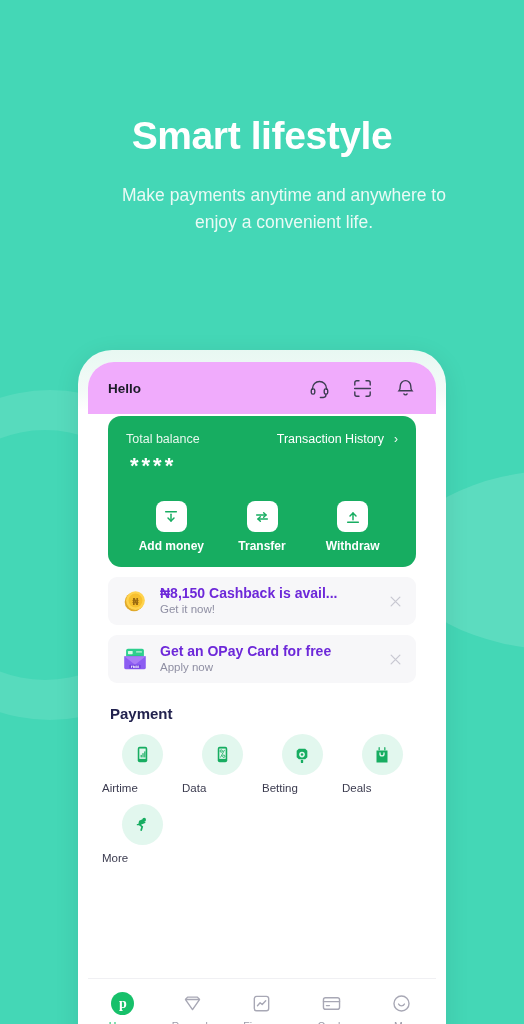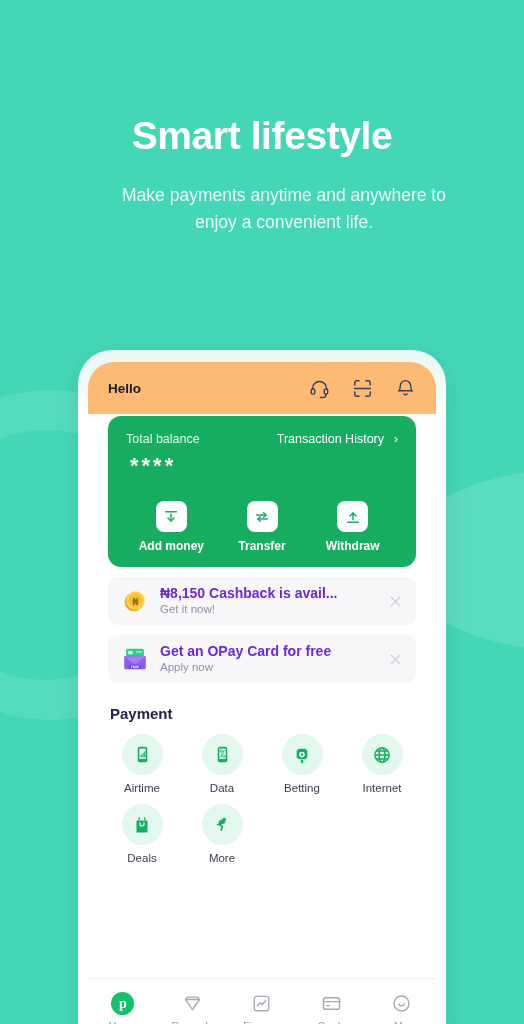--- a/index.html
+++ b/index.html
@@ -73,21 +73,21 @@
     border-radius: 26px 26px 0 0;
     overflow: hidden;
   }
 
   
   .appbar {
     height: 52px;
     display: flex;
     align-items: center;
     padding: 0 20px;
-    background: #fdba74;
+    background: #f0abfc;
   }
   .greeting {
     font-size: 13.5px;
     font-weight: bold;
     color: #1c1c28;
     flex: 1;
   }
   .appbar-icons { display: flex; gap: 22px; align-items: center; }
   .appbar-icons svg { display: block; }
 
@@ -158,21 +158,21 @@
   .section-title {
     margin: 22px 0 0 22px;
     font-size: 15px; font-weight: bold; color: #22224e;
   }
   .grid {
     margin: 12px 14px 0;
     display: grid;
     grid-template-columns: repeat(4, 1fr);
     row-gap: 10px;
   }
-  .tile { text-align: center; }
+  .tile { text-align: left; }
   .tile-circle {
     width: 41px; height: 41px;
     margin: 0 auto 7px;
     background: #e2f7ee;
     border-radius: 50%;
     display: flex; align-items: center; justify-content: center;
   }
   .tile-label { font-size: 11.5px; color: #3b3b4f; }
 
   
@@ -375,30 +375,20 @@
             <circle cx="12" cy="11.5" r="3.4" fill="#e2f7ee"></circle>
             <circle cx="12" cy="11.5" r="1.5" fill="#17ad61"></circle>
             <rect x="10.6" y="17.6" width="2.8" height="4" rx="1"></rect>
           </svg>
         </div>
         <div class="tile-label">Betting</div>
       </div>
 
 
 
-      <div class="tile">
-        <div class="tile-circle">
-          <svg width="20" height="20" viewBox="0 0 24 24" fill="none" stroke="#17ad61" stroke-width="1.7">
-            <circle cx="12" cy="12" r="8.6"></circle>
-            <ellipse cx="12" cy="12" rx="3.6" ry="8.6"></ellipse>
-            <path d="M3.6 12h16.8M5 7.2h14M5 16.8h14"></path>
-          </svg>
-        </div>
-        <div class="tile-label">Internet</div>
-      </div>
 
       <div class="tile">
         <div class="tile-circle">
           <svg width="20" height="20" viewBox="0 0 24 24" fill="#17ad61">
             <path d="M5.4 6.6h13.2V21H5.4z"></path>
             <path d="M8.6 3.2v2.6M15.4 3.2v2.6" stroke="#17ad61" stroke-width="1.5" stroke-linecap="round"></path>
             <path d="M9.6 9.4v1.3a2.4 2.4 0 004.8 0V9.4" fill="none" stroke="#e2f7ee" stroke-width="1.6" stroke-linecap="round"></path>
           </svg>
         </div>
         <div class="tile-label">Deals</div>

